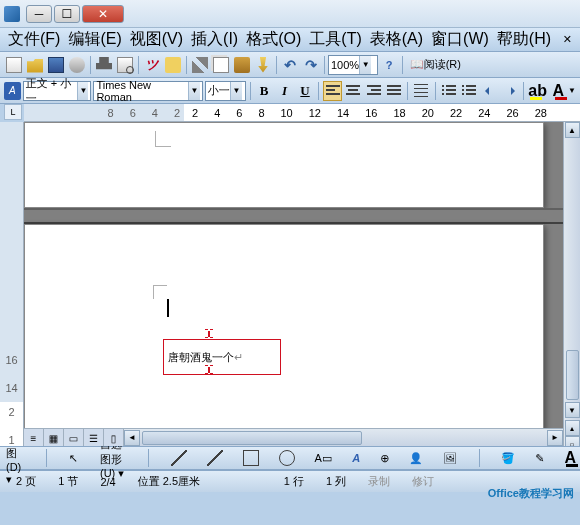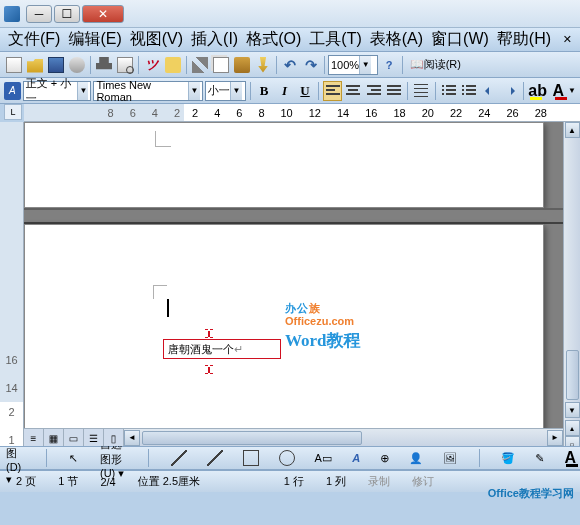--- a/index.html
+++ b/index.html
@@ -71,21 +71,21 @@
 .page1 .corner{position:absolute;left:130px;top:8px;width:16px;height:16px;border-left:1px solid #b0b0b0;border-bottom:1px solid #b0b0b0}
 .gap{position:absolute;left:0;top:86px;right:0;height:16px;background:#808080;border-top:2px solid #606060;border-bottom:2px solid #404040}
 .page2{left:0;top:102px;width:520px;height:300px}
 .page2 .corner2{position:absolute;left:128px;top:60px;width:14px;height:14px;border-left:1px solid #b0b0b0;border-top:1px solid #b0b0b0}
 .cursor-line{position:absolute;left:142px;top:74px;width:2px;height:18px;background:#000}
 .watermark{position:absolute;left:260px;top:64px;text-align:left}
 .wm1{font-size:26px;font-weight:bold;color:#2696dc;letter-spacing:1px;font-family:"Microsoft YaHei"}
 .wm1 b{color:#f08030}
 .wm2{font-size:11px;color:#f08030;font-weight:bold;margin-top:-4px}
 .wm3{font-size:17px;color:#2696dc;font-weight:bold;font-family:"Microsoft YaHei";margin-top:2px}
-.footer-box{position:absolute;left:138px;top:114px;width:118px;height:20px;border:1.5px solid #d01020;color:#000;font-size:12px;display:flex;align-items:center;padding:0 4px}
+.footer-box{position:absolute;left:138px;top:114px;width:118px;height:36px;border:1.5px solid #d01020;color:#000;font-size:12px;display:flex;align-items:center;padding:0 4px}
 .footer-handle{position:absolute;width:8px;height:10px}
 .footer-handle::before,.footer-handle::after{content:"";position:absolute;left:0;width:8px;height:0;border-top:1px dashed #d01020}
 .footer-handle::after{top:8px}
 .footer-handle span{position:absolute;left:3px;top:2px;width:2px;height:6px;border-left:1px solid #d01020;border-right:1px solid #d01020}
 .fh-top{left:180px;top:104px}
 .fh-bot{left:180px;top:140px}
 .scroll-v{position:absolute;right:0;top:0;width:17px;height:100%;background:linear-gradient(90deg,#e0e8f0,#c8d4e4);border-left:1px solid #a0b0c0}
 .scroll-v-btn{width:15px;height:16px;background:linear-gradient(#e8f0f8,#c0d0e0);border:1px solid #90a8c0;margin:0 auto;display:flex;align-items:center;justify-content:center;font-size:8px}
 .scroll-v-thumb{width:13px;height:50px;background:linear-gradient(90deg,#d8e4f0,#b8c8dc);border:1px solid #90a8c0;border-radius:2px;margin:2px auto}
 .view-btns{position:absolute;left:0;bottom:0;height:18px;display:flex;background:#d0dcec;border-top:1px solid #a0b0c0;z-index:2}
@@ -314,25 +314,20 @@
       </div>
   </div>
   <div class="pages">
     <div class="page page1">
         <div class="corner"></div>
       </div>
     <div class="gap"></div>
     <div class="page page2">
       <div class="corner2"></div>
       <div class="cursor-line"></div>
-      <div class="watermark">
-        <div class="wm1"><span>办公</span><b>族</b></div>
-        <div class="wm2">Officezu.com</div>
-        <div class="wm3">Word教程</div>
-      </div>
       <div class="footer-handle fh-top">
           <span></span>
         </div>
       <div class="footer-box">
           <span>唐朝酒鬼一个</span>
           <span style="color:#888">↵</span>
         </div>
       <div class="footer-handle fh-bot">
           <span></span>
         </div>

